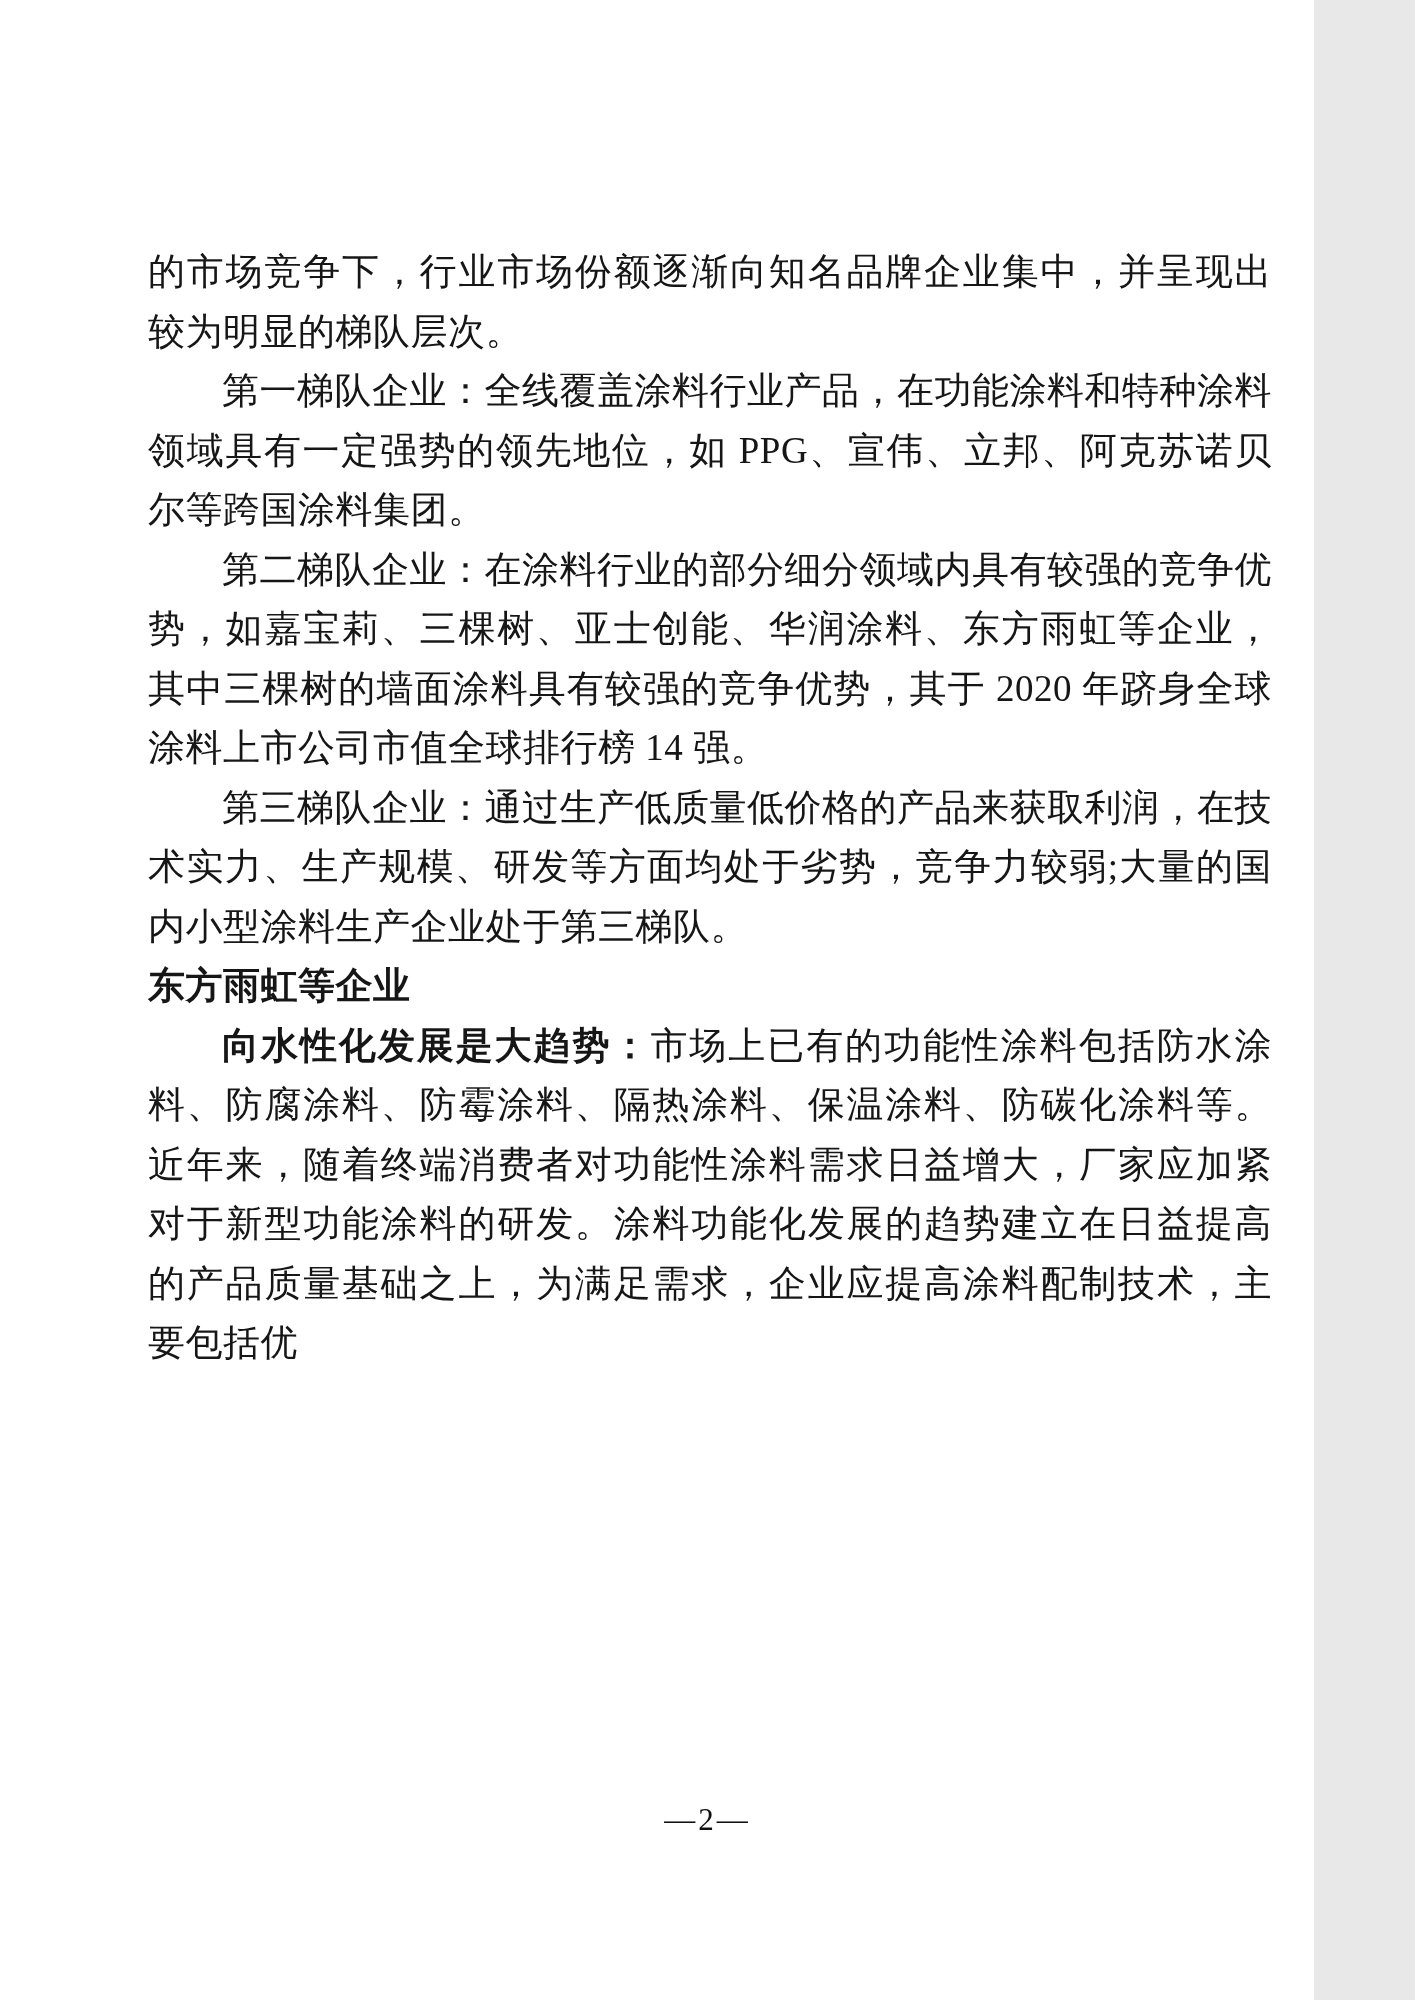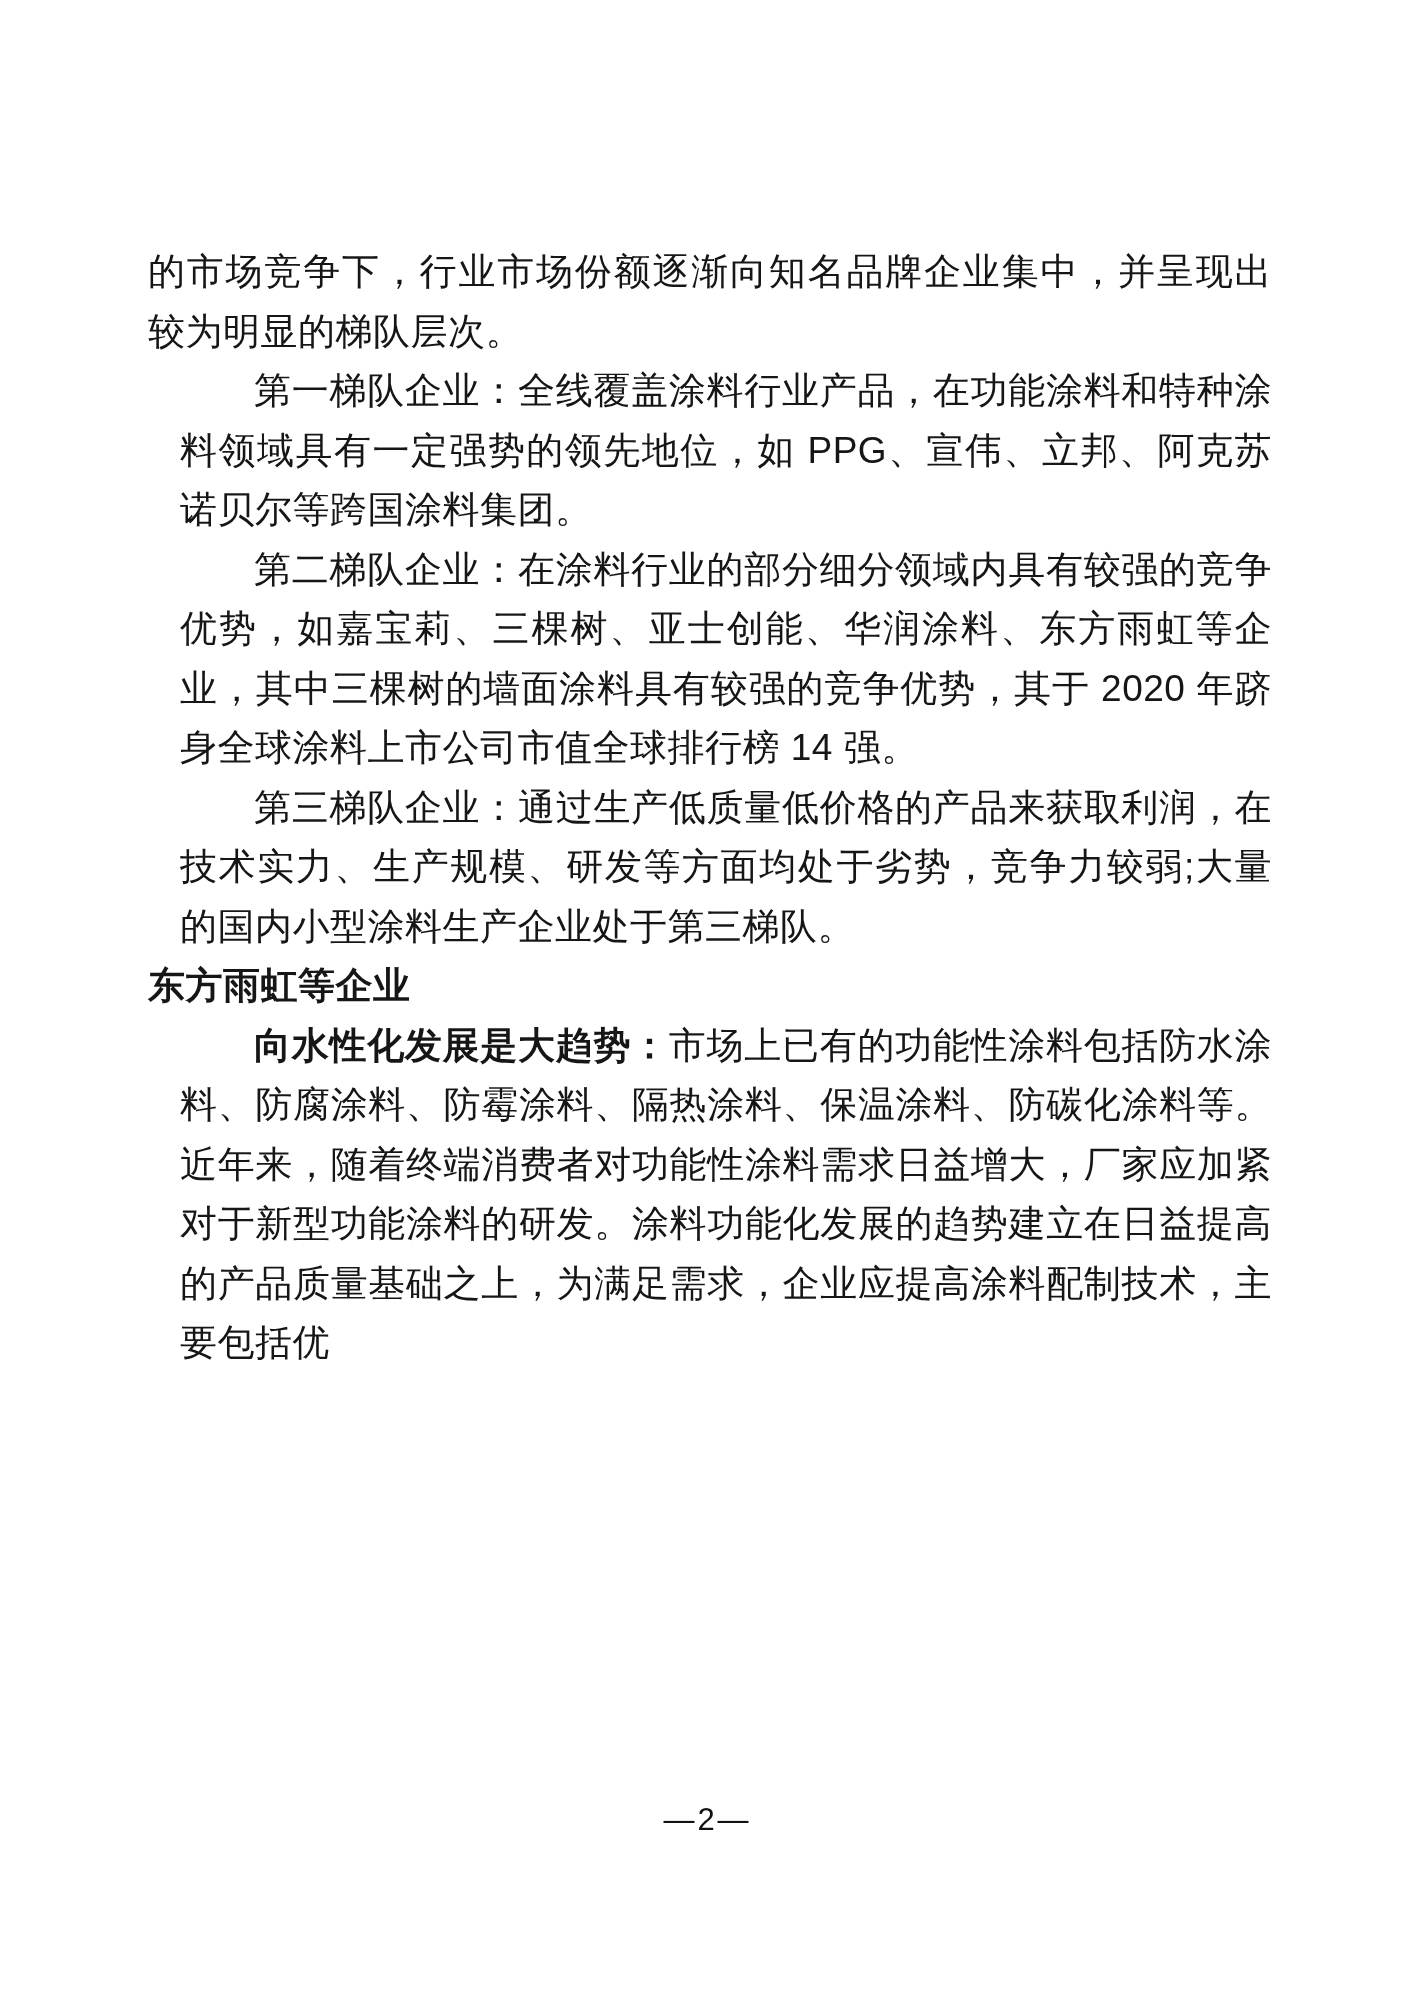--- a/index.html
+++ b/index.html
@@ -1,34 +1,34 @@
 <!DOCTYPE html>
 <html><head>
 <meta charset="utf-8">
 <style>
   html,body{margin:0;padding:0;background:#e8e8e8;}
   .page{
     position:relative;
-    width:1415px;height:2000px;
+    width:1314px;height:2000px;
     background:#ffffff;
     color:#161616;
-    font-family:Liberation Sans, sans-serif;
+    font-family:Liberation Serif, serif;
     overflow:hidden;
   }
   .content{
     position:absolute;
     left:148px;top:242px;width:1124px;
     font-size:37px;
     line-height:59.5px;
     text-align:justify;
     text-justify:inter-ideograph;
     letter-spacing:0.5px;
   }
   .content p{margin:0;padding:0;}
-  .content p.indent{text-indent:2em;margin-left:32px;}
+  .content p.indent{text-indent:2em;}
   .heading{font-weight:bold;}
   .lead{font-weight:bold;}
   .footer{
     position:absolute;
     left:0;top:1802px;width:1415px;
     text-align:center;
     font-size:31px;
     letter-spacing:3px;
     color:#111111;
   }

